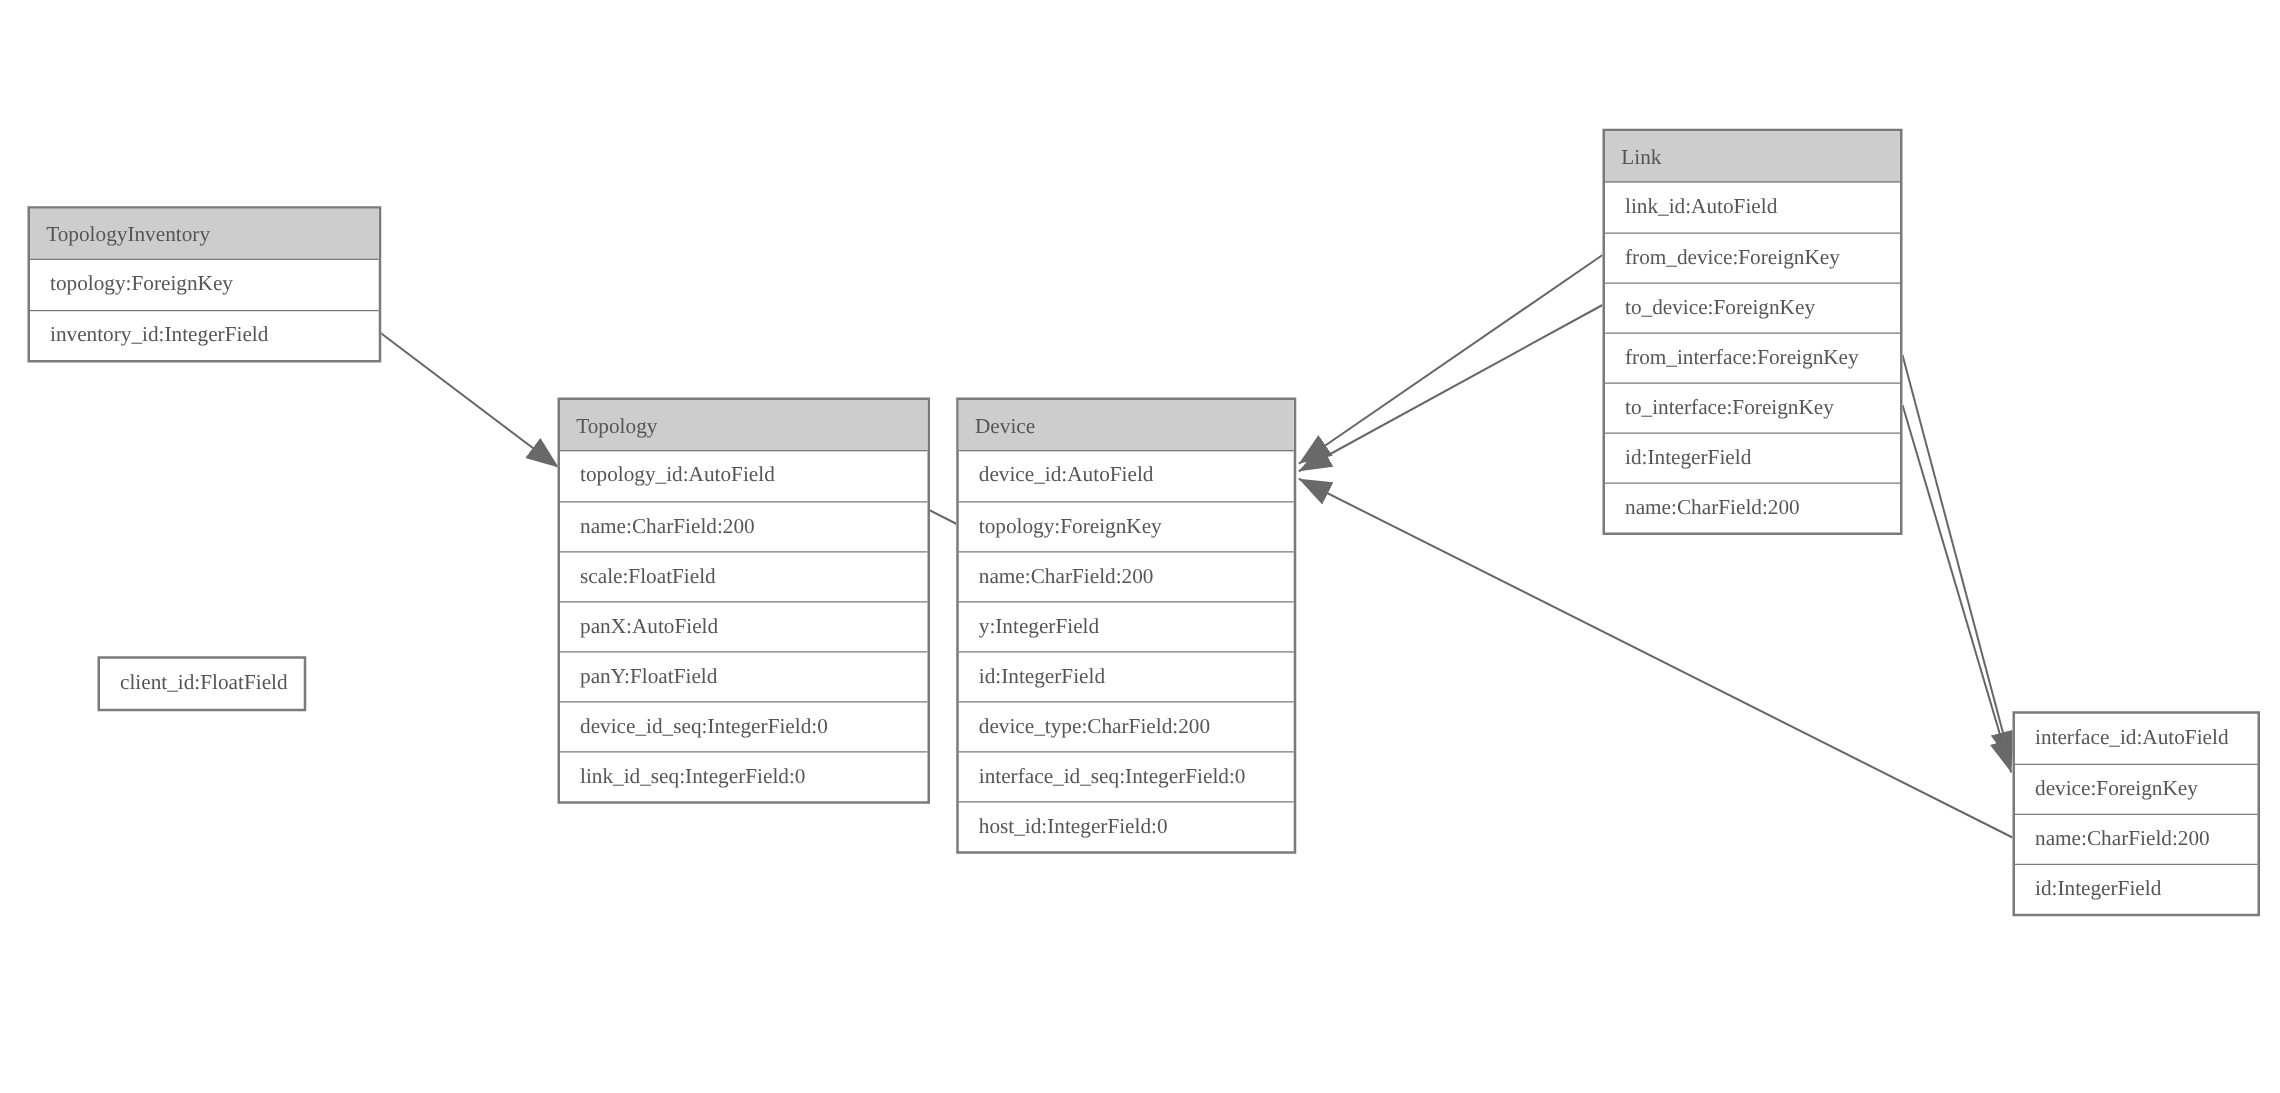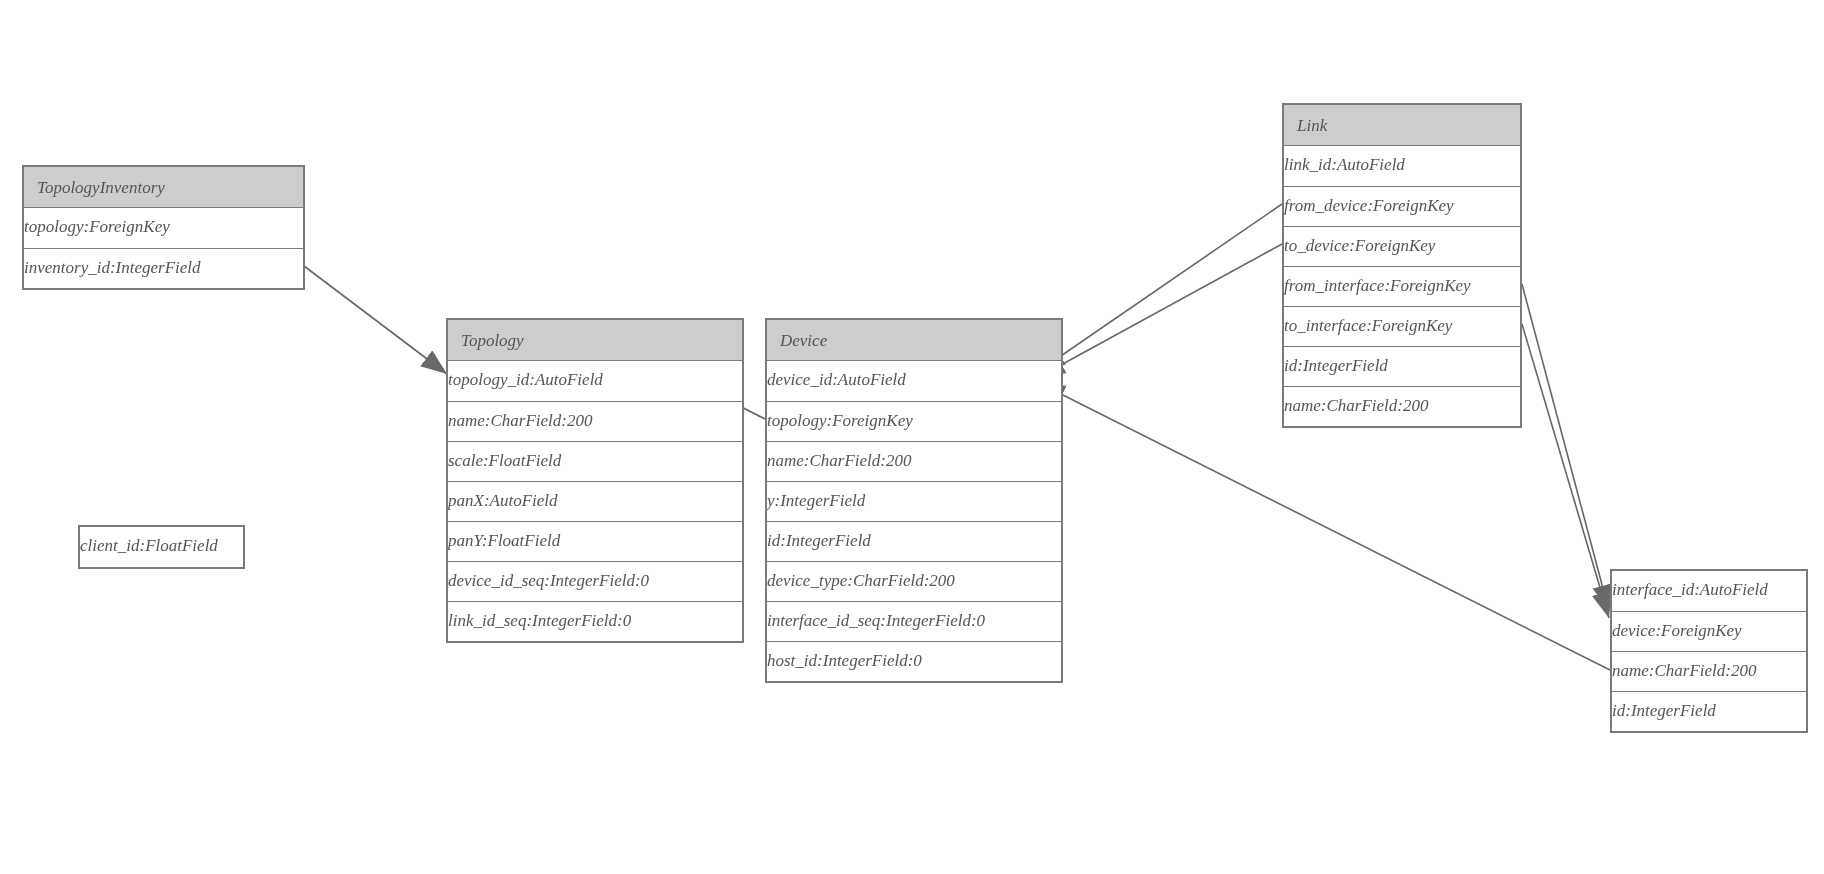--- a/index.html
+++ b/index.html
@@ -33,36 +33,35 @@
     stroke-width:1.6;
     fill:none;
   }
   .entity{
     position:absolute;
     border:2px solid var(--border);
     background:#ffffff;
     box-sizing:border-box;
     color:var(--text);
     font-size:17px;
-    font-style:italic;
   }
   .entity .hdr{
     height:41px;
     line-height:41px;
     background:var(--header-fill);
     border-bottom:1.5px solid var(--border);
     padding-left:13px;
     box-sizing:border-box;
     white-space:nowrap;
     overflow:hidden;
   }
   .entity .row{
     height:40px;
     line-height:38px;
-    padding-left:0;
+    padding-left:16px;
     box-sizing:border-box;
     white-space:nowrap;
     overflow:hidden;
   }
   .entity .row + .row{
     border-top:1.5px solid var(--border);
   }
 </style>
 </head>
 <body>
@@ -98,21 +97,21 @@
     <div class="row">panX:AutoField</div>
     <div class="row">panY:FloatField</div>
     <div class="row">device_id_seq:IntegerField:0</div>
     <div class="row">link_id_seq:IntegerField:0</div>
   </div>
 
   <div class="entity" style="left:78px;top:525px;width:167px">
     <div class="row">client_id:FloatField</div>
   </div>
 
-  <div class="entity" style="left:765px;top:318px;width:298px">
+  <div class="entity" style="left:765px;top:318px;width:272px">
     <div class="hdr">Device</div>
     <div class="row">device_id:AutoField</div>
     <div class="row">topology:ForeignKey</div>
     <div class="row">name:CharField:200</div>
     <div class="row">y:IntegerField</div>
     <div class="row">id:IntegerField</div>
     <div class="row">device_type:CharField:200</div>
     <div class="row">interface_id_seq:IntegerField:0</div>
     <div class="row">host_id:IntegerField:0</div>
   </div>

